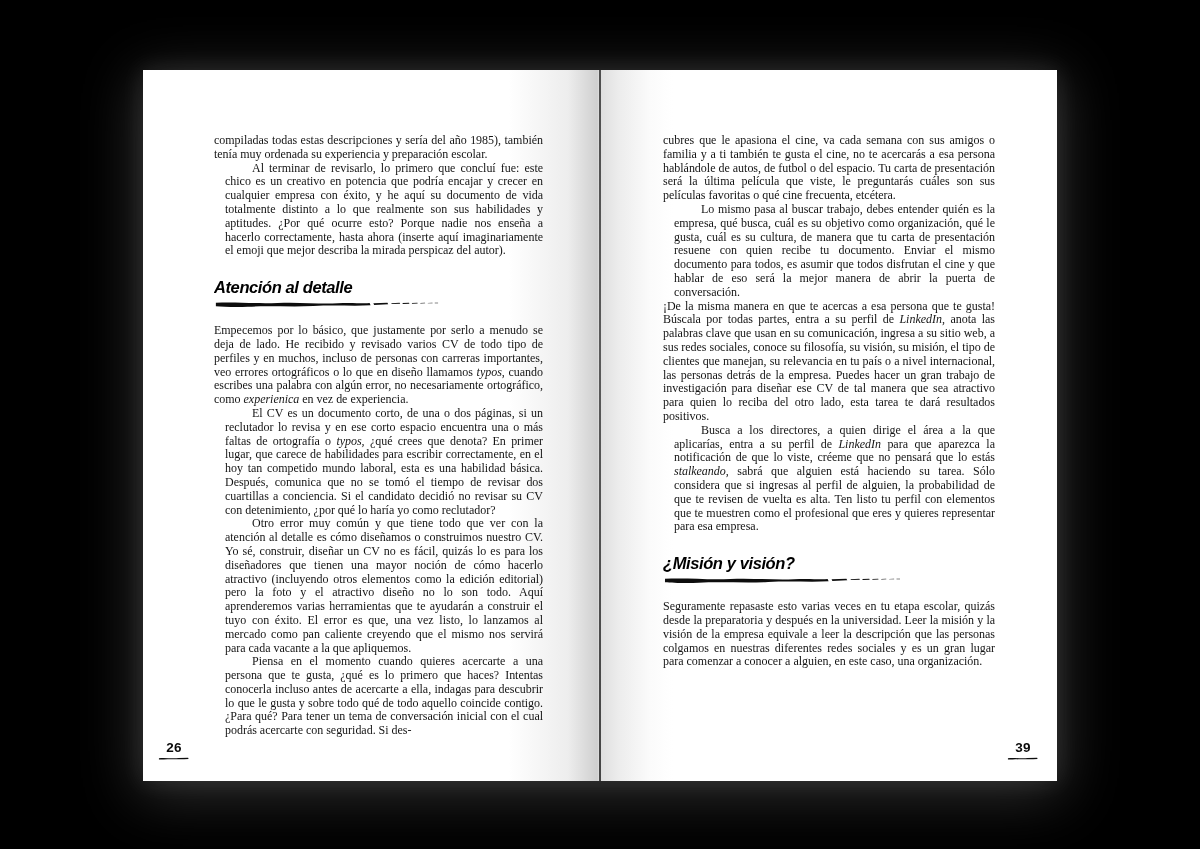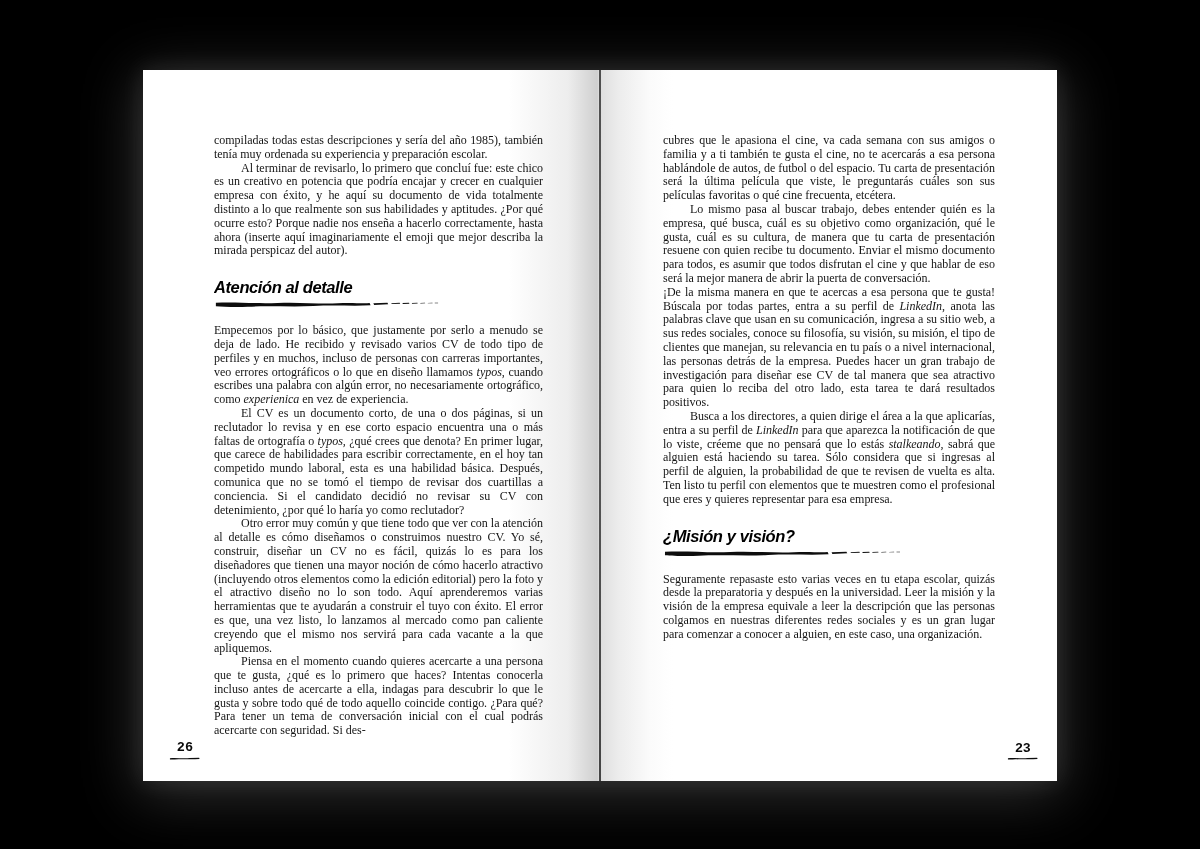--- a/index.html
+++ b/index.html
@@ -43,21 +43,21 @@
 
   .page-content { width: 100%; height: 620px; overflow: hidden; }
 
   .body-para {
     font-size: 12px;
     line-height: 13.8px;
     color: #141414;
     text-align: justify;
     letter-spacing: -0.02px;
   }
-  .body-para.indent { text-indent: 27px; }
+  .body-para.indent { text-indent: 27px; margin-left: 11px; }
   .body-para em { font-style: italic; }
 
   .heading {
     font-family: "Liberation Sans", sans-serif;
     font-weight: bold;
     font-size: 16.5px;
     letter-spacing: -0.4px;
     color: #000;
     margin: 20px 0 15px 0;
   }
@@ -67,21 +67,21 @@
   .folio {
     position: absolute;
     bottom: 20px;
     font-family: "Liberation Sans", sans-serif;
     font-weight: bold;
     font-size: 13.5px;
     letter-spacing: 0.2px;
     color: #0a0a0a;
     text-align: center;
   }
-  .folio.folio-left  { left: 26px; font-family: Liberation Mono, monospace; }
+  .folio.folio-left  { left: 15px; }
   .folio.folio-right { right: 18px; }
   .folio .folio-brush { display: block; height: 5px; width: 32px; margin-top: 1px; }
 
   svg.brush path, svg.folio-brush path { fill: #0d0d0d; }
 </style>
 </head>
 <body>
 
 <div class="stage">
   <div class="book">
@@ -131,21 +131,21 @@
     <path d="M201 4.9 L 208 4.6 L 208.4 5.6 L 201.4 5.9 Z"></path>
     <path d="M211 4.8 L 217 4.6 L 217.3 5.4 L 211.3 5.6 Z"></path>
     <path d="M220 4.7 L 225 4.5 L 225.2 5.2 L 220.2 5.4 Z"></path>
     <path d="M228 4.7 L 233 4.6 L 233.1 5.1 L 228.1 5.2 Z"></path>
     <path d="M235.5 4.6 L 239 4.5 L 239 5.0 L 235.5 5.1 Z"></path>
   </svg>
           </h2>
           <p class="body-para"><span>Seguramente repasaste esto varias veces en tu etapa escolar, quizás desde la preparatoria y después en la universidad. Leer la misión y la visión de la empresa equivale a leer la descripción que las personas colgamos en nuestras diferentes redes sociales y es un gran lugar para comenzar a conocer a alguien, en este caso, una organización.</span></p>
         </div>
       <div class="folio folio-right">
-        <span>23</span>
+        <span>39</span>
         <svg class="folio-brush" viewBox="0 0 34 6" preserveAspectRatio="none" xmlns="http://www.w3.org/2000/svg">
           <path d="M1 2.6 C 8 1.9 15 3.3 22 2.5 L 32 2.2 L 32.5 3.6 C 24 4.5 14 3.5 6 4.3 L 1 4.1 Z"></path>
         </svg>
       </div>
     </div>
 
     <div class="spine-line"></div>
   </div>
 </div>
 

